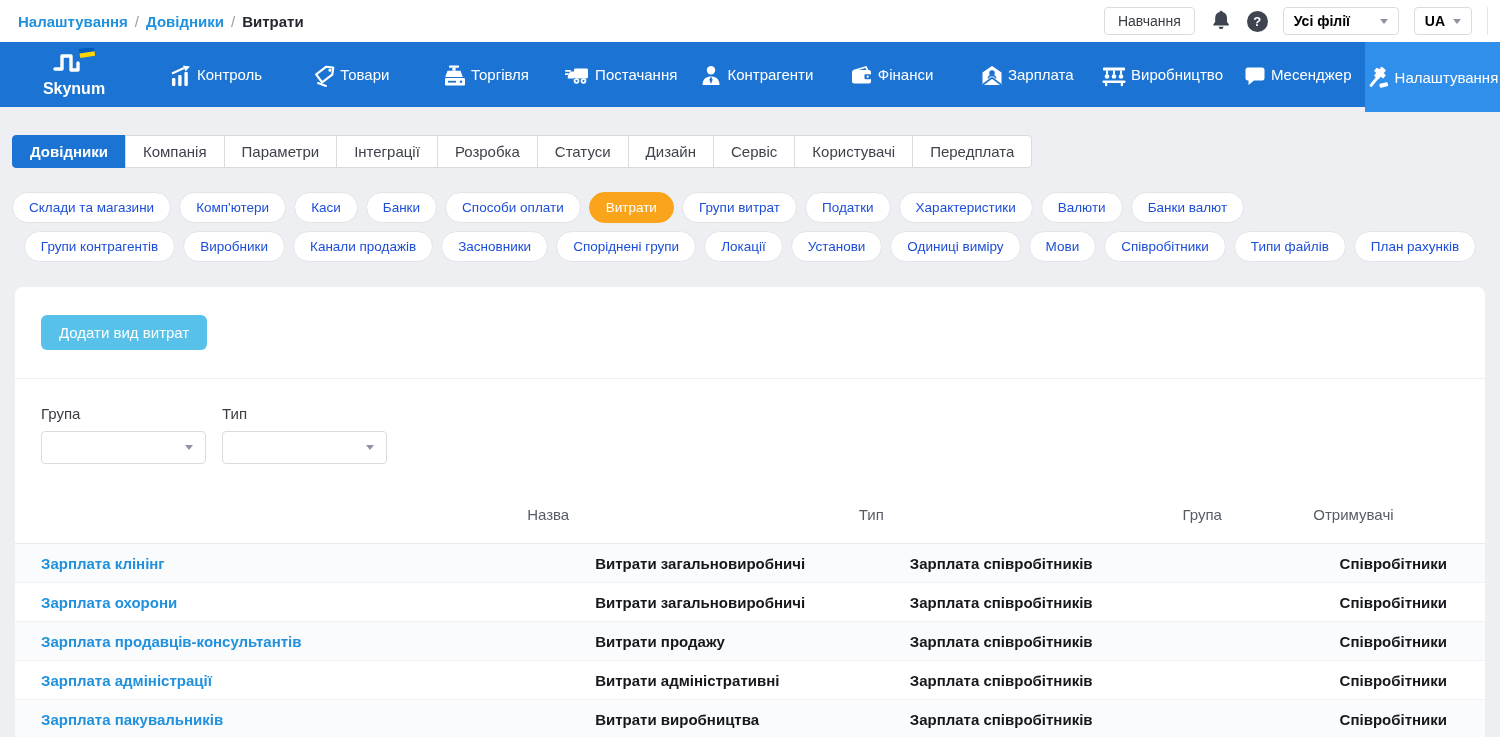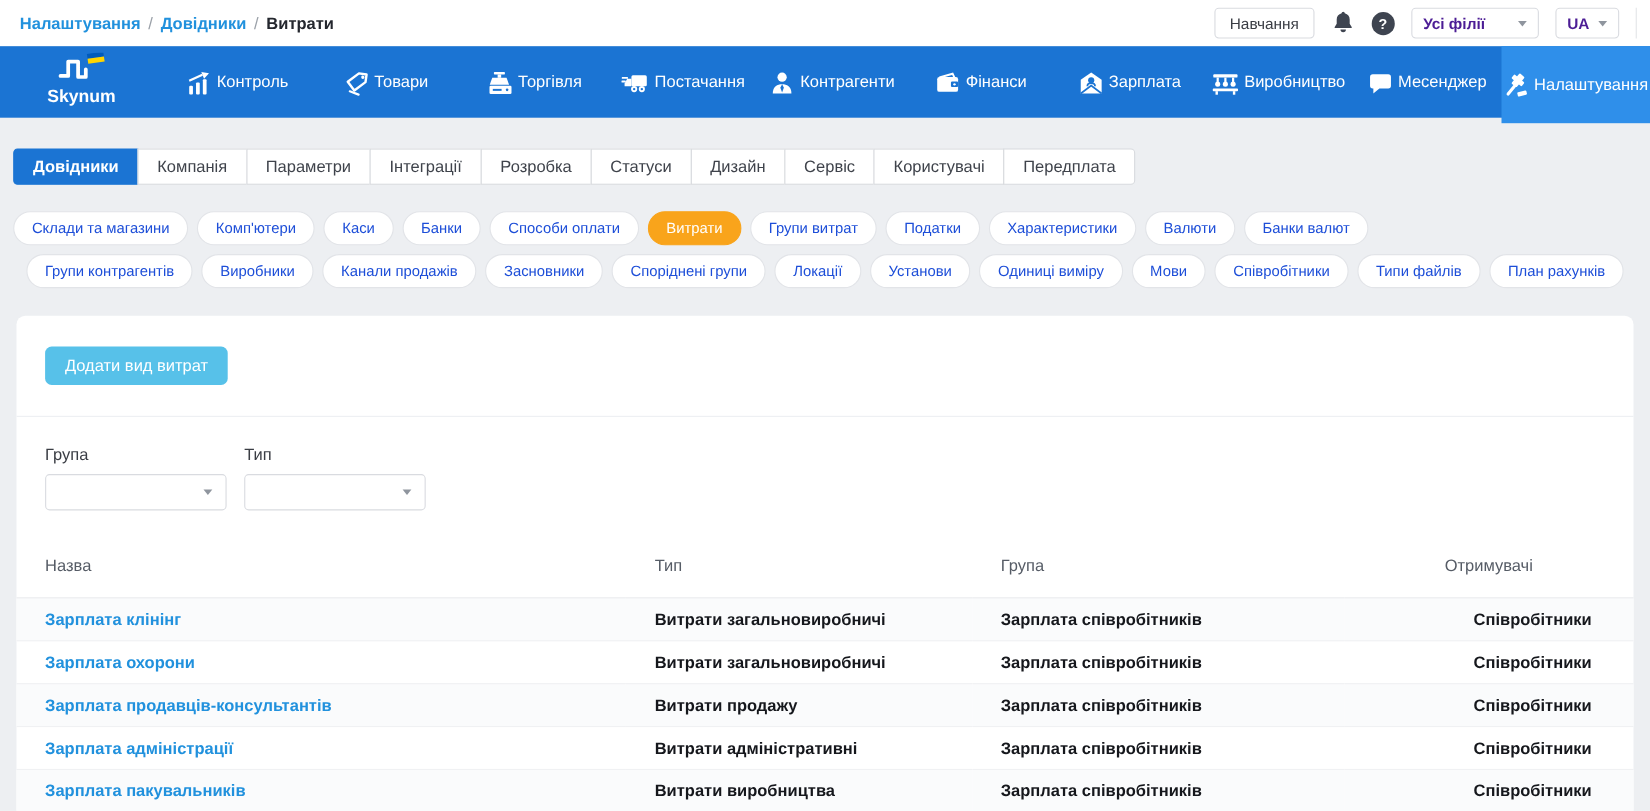--- a/index.html
+++ b/index.html
@@ -17,21 +17,21 @@
   .btn-training { background:#fff; border:1px solid #d9dbe0; border-radius:4px;
     padding:5px 13px; font-size:14px; color:#3a3d44; cursor:pointer;
     font-family:inherit; }
   .icon-btn { width:22px; height:22px; display:flex; align-items:center;
     justify-content:center; cursor:pointer; }
   .help-circle { width:21px; height:21px; border-radius:50%; background:#3e4450;
     color:#fff; font-size:13px; font-weight:bold; display:flex; align-items:center;
     justify-content:center; cursor:pointer; }
   .mini-select { border:1px solid #d9dbe0; border-radius:4px; background:#fff;
     height:28px; display:flex; align-items:center; justify-content:space-between;
-    padding:0 10px; font-size:14px; font-weight:bold; color:#4c1d95; cursor:pointer; }
+    padding:0 10px; font-size:14px; font-weight:bold; color:#000000; cursor:pointer; }
   .mini-select.wide { width:116px; }
   .caret { width:0; height:0; border-left:4px solid transparent;
     border-right:4px solid transparent; border-top:5px solid #8f959e; margin-left:8px; }
   .top-divider { width:1px; height:28px; background:#e3e5e8; }
 
   
   .navbar { height:65px; background:#1b74d3; display:flex; align-items:flex-start; }
   .brand { width:148px; height:65px; display:flex; flex-direction:column;
     align-items:center; justify-content:center; cursor:pointer; }
   .brand-name { color:#fff; font-weight:bold; font-size:16px; margin-top:2px; }
@@ -67,21 +67,21 @@
   .card-divider { border-bottom:1px solid #edeff2; margin-top:28px; }
   .filters { display:flex; gap:16px; padding:26px 26px 0; }
   .filter { width:165px; }
   .filter-label { font-size:15px; color:#3a3d44; margin-bottom:9px; }
   .filter-select { height:33px; border:1px solid #d9dbe0; border-radius:4px;
     display:flex; align-items:center; justify-content:flex-end; padding:0 12px;
     cursor:pointer; background:#fff; }
 
   
   table { width:100%; border-collapse:collapse; margin-top:30px; }
-  th { text-align:left; font-weight:normal; font-size:15px; color:#565c66;
+  th { text-align:right; font-weight:normal; font-size:15px; color:#565c66;
     padding:12px 0 20px 26px; border-bottom:1px solid #e8eaed; }
   th:last-child { text-align:center; padding-left:0; }
   td { font-size:15px; font-weight:bold; color:#15171c;
     padding:10.5px 0 10.5px 26px; border-bottom:1px solid #f0f1f3; }
   td:last-child { text-align:right; padding-right:38px; padding-left:0; }
   tbody tr:nth-child(odd) { background:#fafbfc; }
   .cell-link { color:#2191dd; cursor:pointer; }
 </style>
 </head>
 <body>

